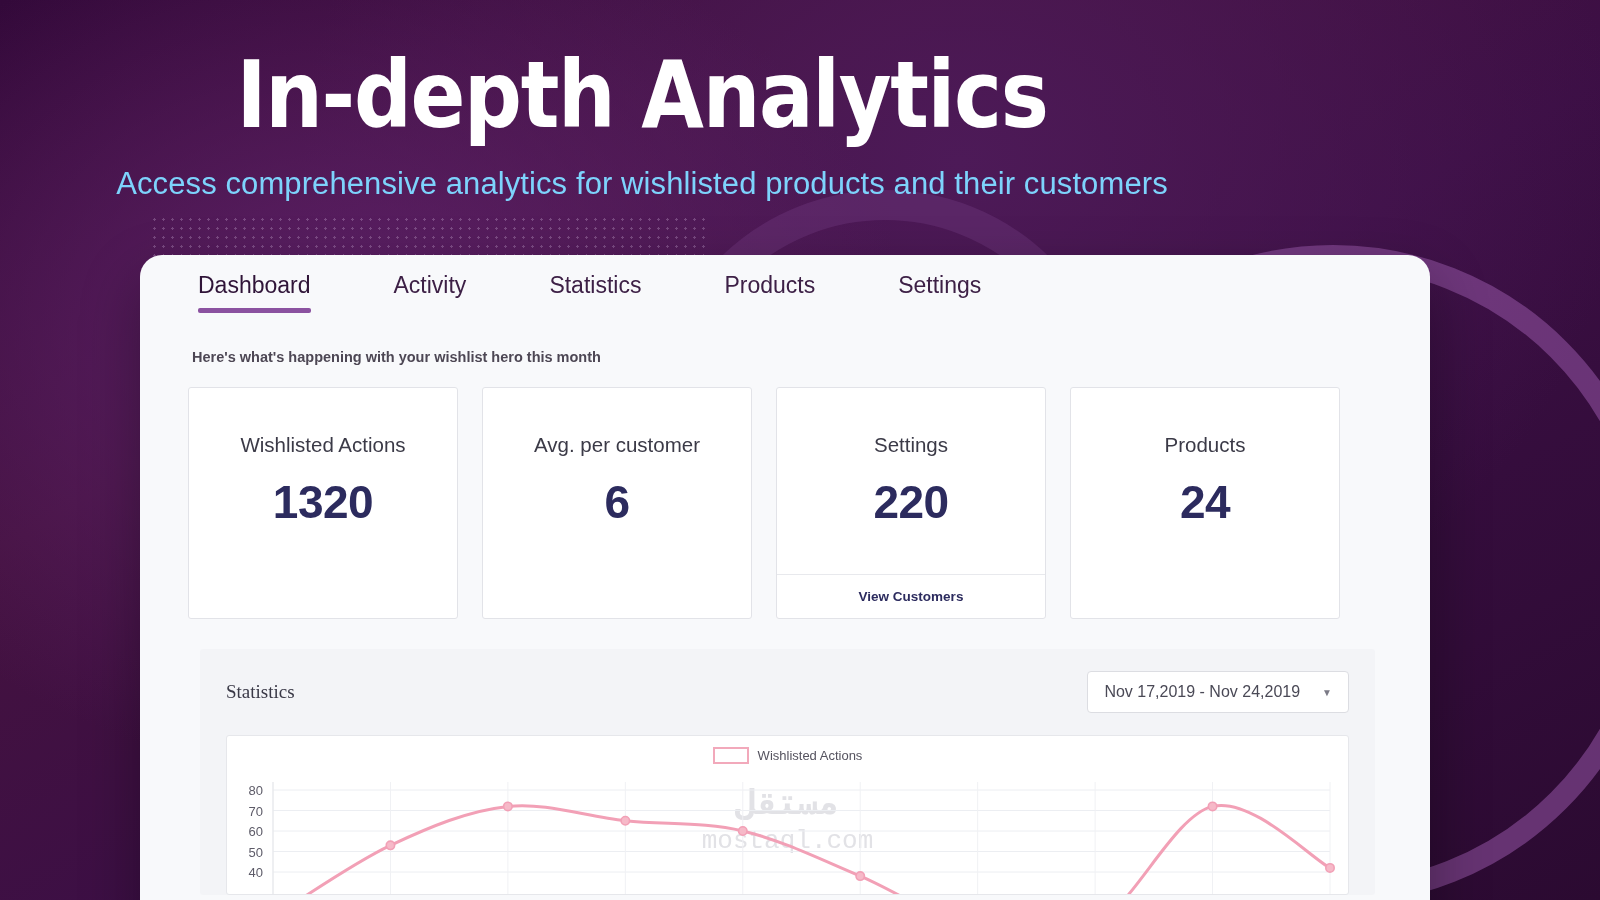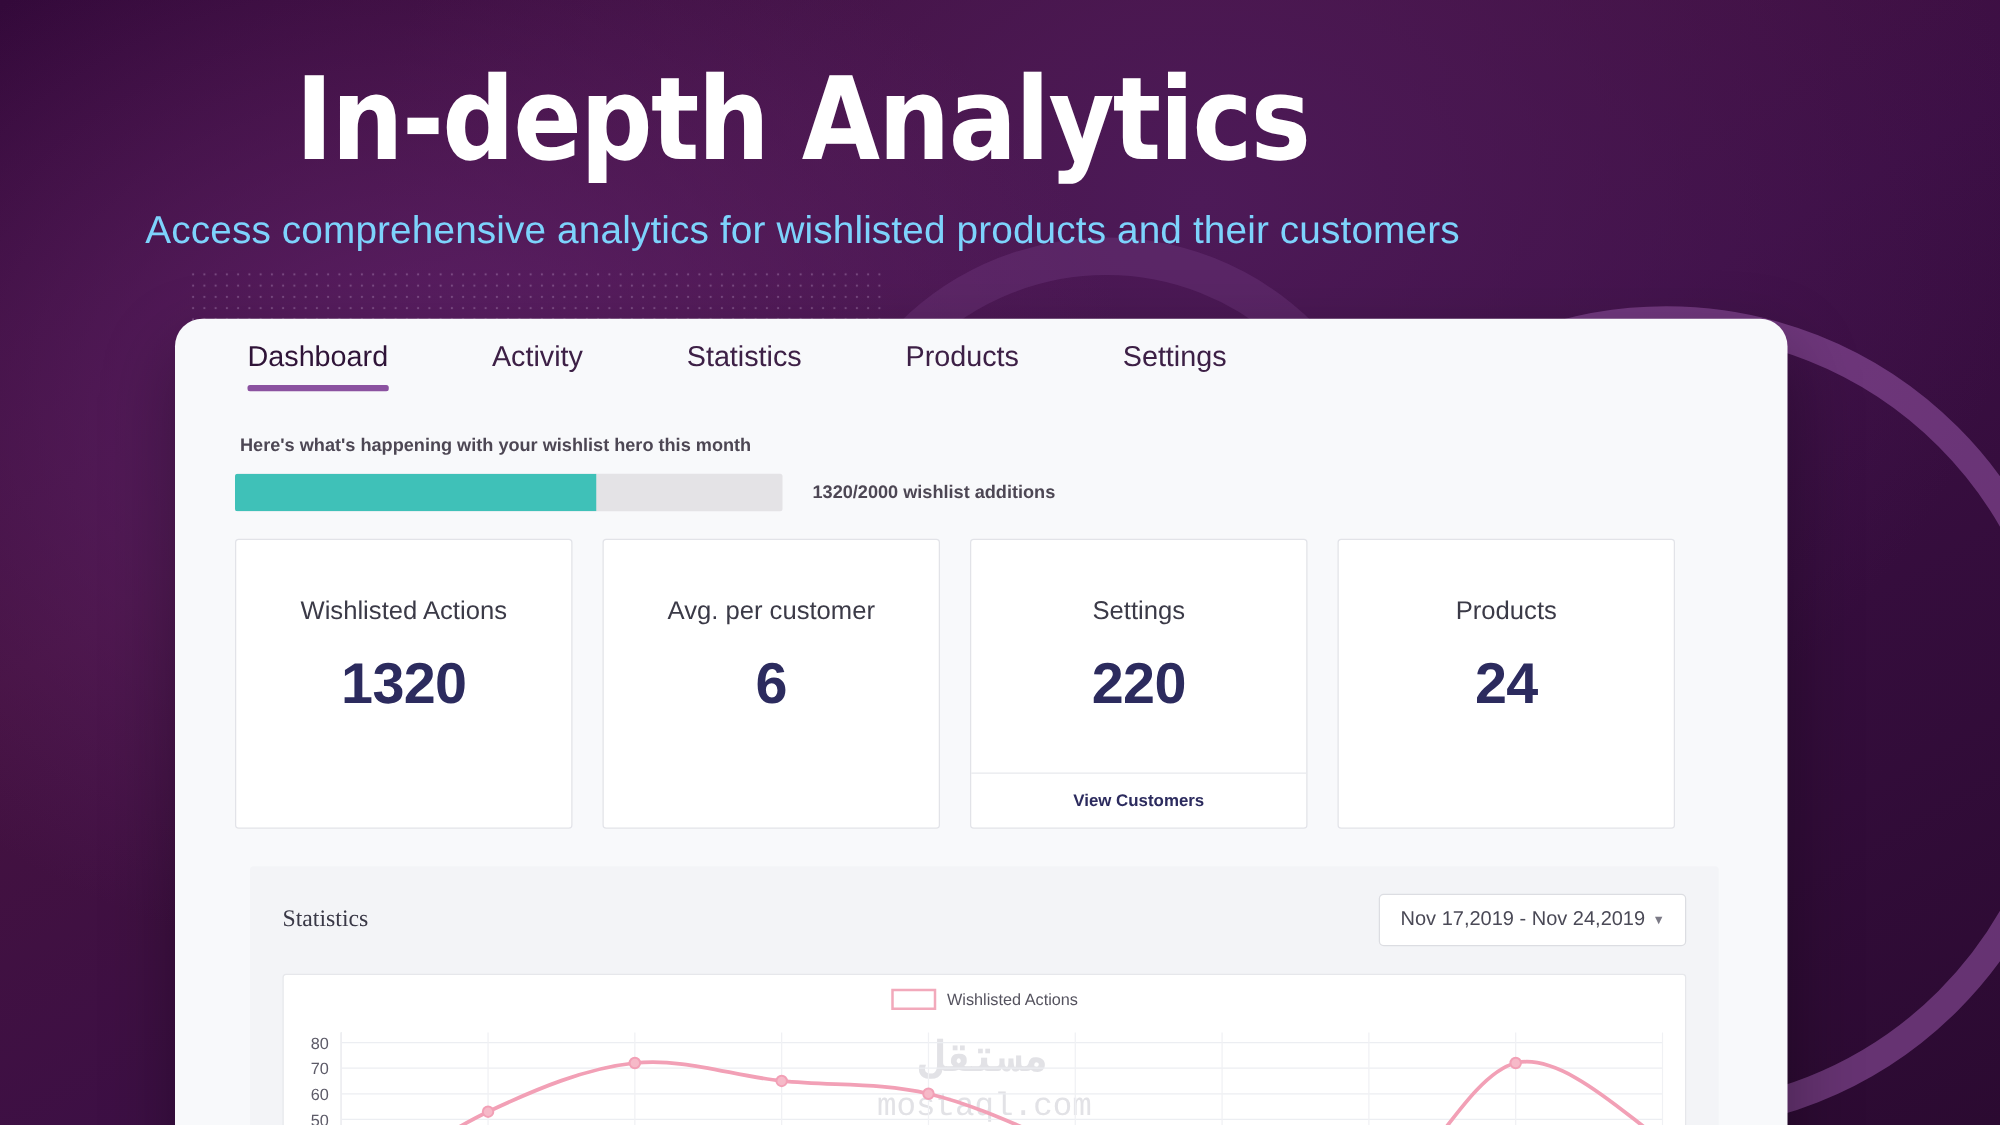--- a/index.html
+++ b/index.html
@@ -131,21 +131,21 @@
   #stats-band{
     margin:30px 0 0 60px;
     width:1175px;
     background:#f3f4f7;
     padding:22px 26px 0 26px;
     border-radius:3px;
   }
   #stats-head{ display:flex; align-items:center; justify-content:space-between; }
   #stats-title{ font-size:19px; color:#3a3947; font-weight:500;font-family:Liberation Serif, serif; }
   #date-picker{
-    display:flex; align-items:center; gap:6px;
+    display:flex; align-items:center; gap:22px;
     background:#fff;
     border:1px solid #dcdde2;
     border-radius:4px;
     padding:11px 16px;
     font-size:16px;
     color:#4a4956;
     cursor:pointer;
   }
   #date-caret{ font-size:10px; color:#7b7a86; }
 
@@ -195,26 +195,20 @@
   <div id="tabbar">
     <div class="tab active">Dashboard</div>
     <div class="tab">Activity</div>
     <div class="tab">Statistics</div>
     <div class="tab">Products</div>
     <div class="tab">Settings</div>
   </div>
 
   <div id="intro-line">Here's what's happening with your wishlist hero this month</div>
 
-  <div id="progress-row">
-    <div id="progress-track">
-      <div id="progress-fill" style="width: 66%;"></div>
-    </div>
-    <div id="progress-label">1320/2000 wishlist additions</div>
-  </div>
 
   <div id="stats-row">
 
     <div class="stat-card">
       <div class="stat-body">
         <div class="stat-title">Wishlisted Actions</div>
         <div class="stat-value">1320</div>
       </div>
     </div>
 

